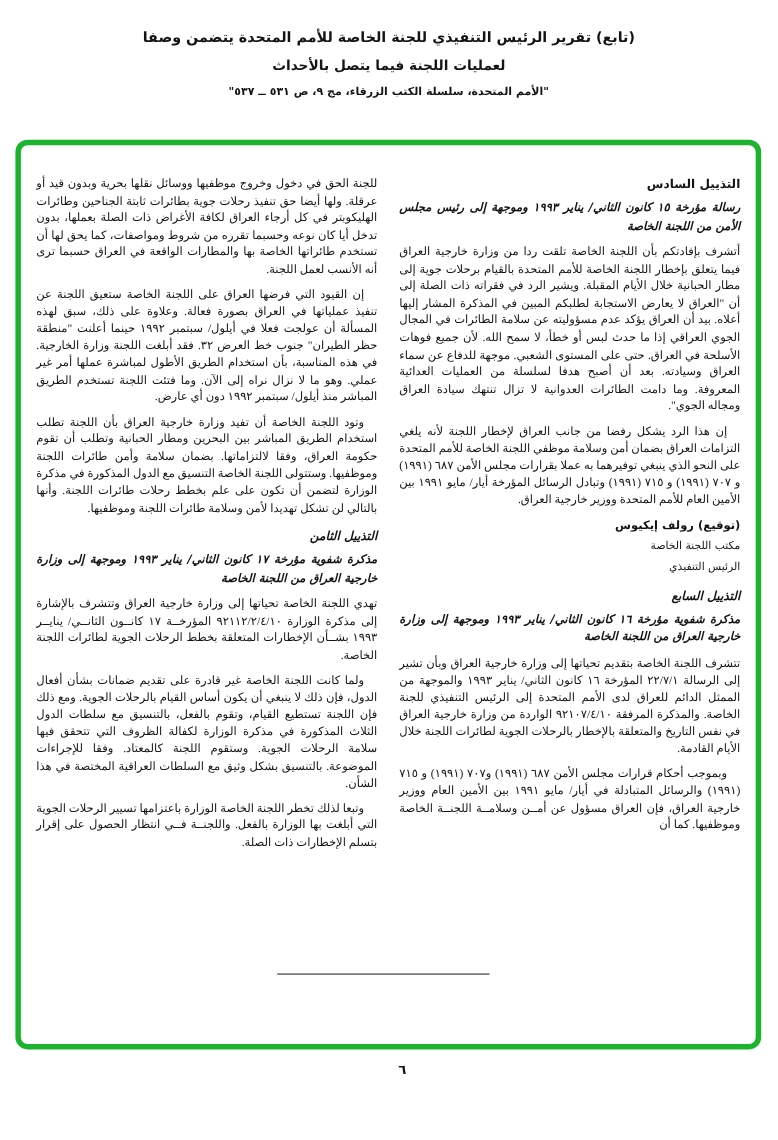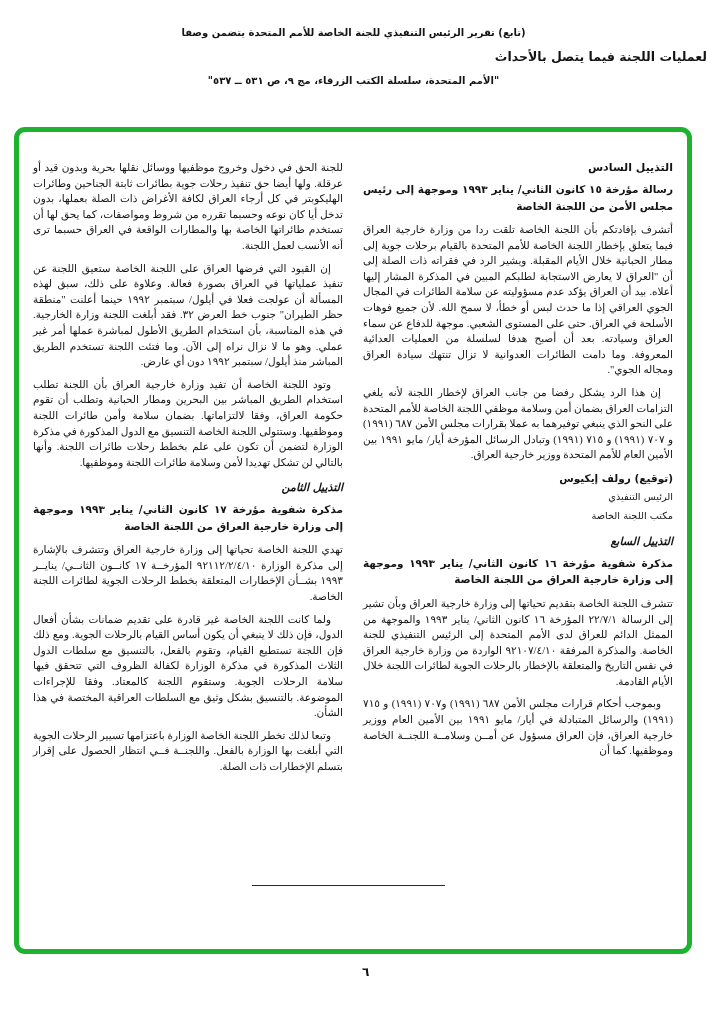--- a/index.html
+++ b/index.html
@@ -2,22 +2,22 @@
 <html lang="ar" dir="rtl"><head>
 <meta charset="utf-8">
 <style>
   html,body{margin:0;padding:0;}
   body{
     width:707px;height:1036px;position:relative;background:#ffffff;
     font-family:"DejaVu Sans",sans-serif;color:#141414;overflow:hidden;
   }
   
   .page-header{position:absolute;top:28px;right:0;left:0;text-align:center;}
-  .hdr1{font-size:10px;font-weight:bold;line-height:1.0;margin:0 0 13px;}
-  .hdr2{font-size:12.5px;font-weight:bold;line-height:1.0;margin:0 0 12px;text-align:right;}
+  .hdr1{font-size:13px;font-weight:bold;line-height:1.0;margin:0 0 13px;}
+  .hdr2{font-size:12.5px;font-weight:bold;line-height:1.0;margin:0 0 12px;}
   .hdr3{font-size:10px;font-weight:bold;line-height:1.0;margin:0;}
   
   .frame{
     position:absolute;left:14px;top:127px;width:678px;height:827px;
     border:5px solid #1db32f;border-radius:11px;box-sizing:border-box;
     overflow:hidden;background:#ffffff;
   }
   .columns{
     position:absolute;top:28px;right:14px;left:14px;bottom:0;
     display:flex;flex-direction:row;gap:20px;direction:rtl;
@@ -29,20 +29,21 @@
     margin:0 0 7px;color:#141414;font-family:Liberation Serif, serif;
   }
   .para.indent{text-indent:12px;}
   .app-heading{
     font-size:11px;font-weight:bold;line-height:15px;margin:0 0 6px;
   }
   .app-heading.spaced{margin-top:10px;font-style:italic;}
   .app-title{
     font-size:10.5px;font-weight:bold;line-height:16.5px;text-align:justify;
     margin:0 0 8px;
+    font-style:italic;
   }
   .sig-name{font-size:10.5px;font-weight:bold;line-height:16px;margin:4px 0 3px;text-align:right;}
   .sig-line{font-size:9.8px;line-height:16px;margin:0 0 3px;}
   
   .end-rule{
     position:absolute;left:252px;top:885px;width:193px;height:0;
     border-top:1.5px solid #2a2a2a;
   }
   .page-number{
     position:absolute;left:362px;top:965px;font-size:12px;font-weight:bold;
@@ -59,22 +60,22 @@
 
 <div class="frame" style="border-color: rgb(29, 179, 47);">
   <div class="columns">
 
     <div class="col">
       <p class="app-heading">التذييل السادس</p>
       <p class="app-title">رسالة مؤرخة ١٥ كانون الثاني/ يناير ١٩٩٣ وموجهة إلى رئيس مجلس الأمن من اللجنة الخاصة</p>
       <p class="para">أتشرف بإفادتكم بأن اللجنة الخاصة تلقت ردا من وزارة خارجية العراق فيما يتعلق بإخطار اللجنة الخاصة للأمم المتحدة بالقيام برحلات جوية إلى مطار الحبانية خلال الأيام المقبلة. ويشير الرد في فقراته ذات الصلة إلى أن "العراق لا يعارض الاستجابة لطلبكم المبين في المذكرة المشار إليها أعلاه. بيد أن العراق يؤكد عدم مسؤوليته عن سلامة الطائرات في المجال الجوي العراقي إذا ما حدث لبس أو خطأ، لا سمح الله. لأن جميع فوهات الأسلحة في العراق. حتى على المستوى الشعبي. موجهة للدفاع عن سماء العراق وسيادته. بعد أن أصبح هدفا لسلسلة من العمليات العدائية المعروفة. وما دامت الطائرات العدوانية لا تزال تنتهك سيادة العراق ومجاله الجوي".</p>
       <p class="para indent">إن هذا الرد يشكل رفضا من جانب العراق لإخطار اللجنة لأنه يلغي التزامات العراق بضمان أمن وسلامة موظفي اللجنة الخاصة للأمم المتحدة على النحو الذي ينبغي توفيرهما به عملا بقرارات مجلس الأمن ٦٨٧ (١٩٩١) و ٧٠٧ (١٩٩١) و ٧١٥ (١٩٩١) وتبادل الرسائل المؤرخة أيار/ مايو ١٩٩١ بين الأمين العام للأمم المتحدة ووزير خارجية العراق.</p>
       <p class="sig-name">(توقيع) رولف إيكيوس</p>
+      <p class="sig-line">مكتب اللجنة الخاصة</p>
       <p class="sig-line">الرئيس التنفيذي</p>
-      <p class="sig-line">مكتب اللجنة الخاصة</p>
 
       <p class="app-heading spaced">التذييل السابع</p>
       <p class="app-title">مذكرة شفوية مؤرخة ١٦ كانون الثاني/ يناير ١٩٩٣ وموجهة إلى وزارة خارجية العراق من اللجنة الخاصة</p>
       <p class="para">تتشرف اللجنة الخاصة بتقديم تحياتها إلى وزارة خارجية العراق وبأن تشير إلى الرسالة ٢٢/٧/١ المؤرخة ١٦ كانون الثاني/ يناير ١٩٩٣ والموجهة من الممثل الدائم للعراق لدى الأمم المتحدة إلى الرئيس التنفيذي للجنة الخاصة. والمذكرة المرفقة ٩٢١٠٧/٤/١٠ الواردة من وزارة خارجية العراق في نفس التاريخ والمتعلقة بالإخطار بالرحلات الجوية لطائرات اللجنة خلال الأيام القادمة.</p>
       <p class="para indent">وبموجب أحكام قرارات مجلس الأمن ٦٨٧ (١٩٩١) و٧٠٧ (١٩٩١) و ٧١٥ (١٩٩١) والرسائل المتبادلة في أيار/ مايو ١٩٩١ بين الأمين العام ووزير خارجية العراق، فإن العراق مسؤول عن أمــن وسلامــة اللجنــة الخاصة وموظفيها. كما أن</p>
     </div>
 
     <div class="col">
       <p class="para">للجنة الحق في دخول وخروج موظفيها ووسائل نقلها بحرية وبدون قيد أو عرقلة. ولها أيضا حق تنفيذ رحلات جوية بطائرات ثابتة الجناحين وطائرات الهليكوبتر في كل أرجاء العراق لكافة الأغراض ذات الصلة بعملها، بدون تدخل أيا كان نوعه وحسبما تقرره من شروط ومواصفات، كما يحق لها أن تستخدم طائراتها الخاصة بها والمطارات الواقعة في العراق حسبما ترى أنه الأنسب لعمل اللجنة.</p>
       <p class="para indent">إن القيود التي فرضها العراق على اللجنة الخاصة ستعيق اللجنة عن تنفيذ عملياتها في العراق بصورة فعالة. وعلاوة على ذلك، سبق لهذه المسألة أن عولجت فعلا في أيلول/ سبتمبر ١٩٩٢ حينما أعلنت "منطقة حظر الطيران" جنوب خط العرض ٣٢. فقد أبلغت اللجنة وزارة الخارجية. في هذه المناسبة، بأن استخدام الطريق الأطول لمباشرة عملها أمر غير عملي. وهو ما لا نزال نراه إلى الآن. وما فتئت اللجنة تستخدم الطريق المباشر منذ أيلول/ سبتمبر ١٩٩٢ دون أي عارض.</p>

